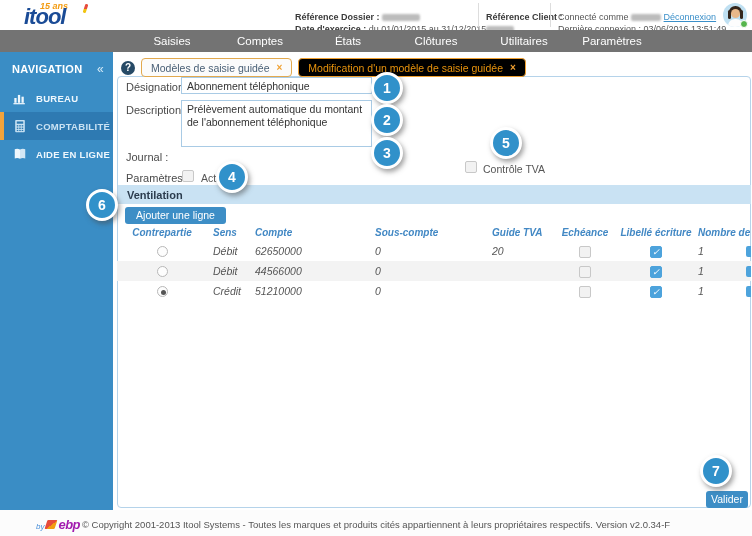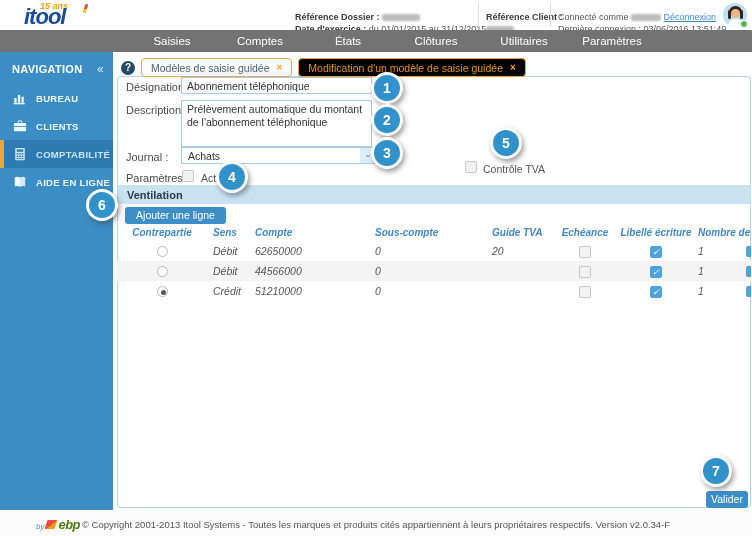--- a/index.html
+++ b/index.html
@@ -77,21 +77,21 @@
   .valider-btn{position:absolute;left:706px;top:491px;width:42px;height:17px;line-height:17px;}
 
   
   .callout{position:absolute;width:32px;height:32px;border-radius:50%;background:#3191ca;border:3px solid #fff;box-shadow:2px 3px 5px rgba(70,70,70,0.5);color:#fff;font-size:14px;font-weight:bold;display:flex;align-items:center;justify-content:center;z-index:10;}
 
   
   .footer{position:absolute;left:0;top:510px;width:752px;height:26px;background:#fcfcfc;}
   .ebp{position:absolute;left:36px;top:7px;display:flex;align-items:baseline;gap:2px;cursor:pointer;}
   .ebp-by{font-size:8px;color:#4a90d9;font-style:italic;}
   .ebp-icon{width:10px;height:9px;background:linear-gradient(135deg,#e74c3c 55%,#f39c12 55%);transform:skewX(-18deg);border-radius:1px;align-self:center;}
-  .ebp-name{font-size:13px;font-weight:bold;font-style:italic;color:#4d7c0f;letter-spacing:-0.5px;}
+  .ebp-name{font-size:13px;font-weight:bold;font-style:italic;color:#a21caf;letter-spacing:-0.5px;}
   .copyright{position:absolute;left:0;top:9px;width:752px;text-align:center;font-size:9.5px;color:#555;}
 </style>
 </head>
 <body>
 
 <div id="app">
 
   <div class="topbar">
     <div class="logo">
       <span class="logo-badge">15 ans</span>
@@ -153,30 +153,20 @@
       <div class="sidebar-item">
         <svg class="s-icon" viewBox="0 0 16 16">
             <g fill="#eef7fd">
               <rect x="1.5" y="8" width="2.6" height="5.5"></rect>
               <rect x="5.6" y="4.5" width="2.6" height="9"></rect>
               <rect x="9.7" y="6.5" width="2.6" height="7"></rect>
               <rect x="0.5" y="13.8" width="13" height="1.4"></rect>
             </g>
           </svg>
         <span>BUREAU</span>
-      </div>
-      <div class="sidebar-item">
-        <svg class="s-icon" viewBox="0 0 16 16">
-            <g fill="#eef7fd">
-              <path d="M5.5 4V3a1.4 1.4 0 0 1 1.4-1.4h2.2A1.4 1.4 0 0 1 10.5 3v1h-1.3V2.9H6.8V4z"></path>
-              <rect x="1" y="4.5" width="14" height="9.5" rx="1.2"></rect>
-              <rect x="1" y="8" width="14" height="1" fill="#3a8dc5"></rect>
-            </g>
-          </svg>
-        <span>CLIENTS</span>
       </div>
       <div class="sidebar-item active">
         <svg class="s-icon" viewBox="0 0 16 16">
             <g fill="#c9e2f3">
               <rect x="2.5" y="1" width="11" height="14" rx="1"></rect>
               <rect x="4.3" y="2.8" width="7.4" height="2.6" fill="#2e7ab2"></rect>
               <g fill="#2e7ab2">
                 <rect x="4.3" y="7" width="1.8" height="1.6"></rect>
                 <rect x="7.1" y="7" width="1.8" height="1.6"></rect>
                 <rect x="9.9" y="7" width="1.8" height="1.6"></rect>
@@ -217,24 +207,20 @@
 
   <div class="panel"></div>
 
   <span class="lbl" style="left:126px;top:81px;">Désignation :</span>
   <input class="field input-designation" value="Abonnement téléphonique" style="">
 
   <span class="lbl" style="left:126px;top:104px;">Description :</span>
   <textarea class="field textarea-description" style="">Prélèvement automatique du montant de l'abonnement téléphonique</textarea>
 
   <span class="lbl" style="left:126px;top:151px;">Journal :</span>
-  <div class="select">
-    <div class="select-text">Achats</div>
-    <div class="select-arrow">⌄</div>
-  </div>
 
   <span class="lbl" style="left:126px;top:172px;">Paramètres :</span>
   <span class="cb cb-abs" style="left:182px;top:170px;"></span>
   <span class="small-lbl" style="left:201px;top:172px;">Actif</span>
 
   <span class="cb cb-abs" style="left:465px;top:161px;"></span>
   <span class="small-lbl" style="left:483px;top:163px;">Contrôle TVA</span>
 
   <div class="vent-bar">
     <span>Ventilation</span>

